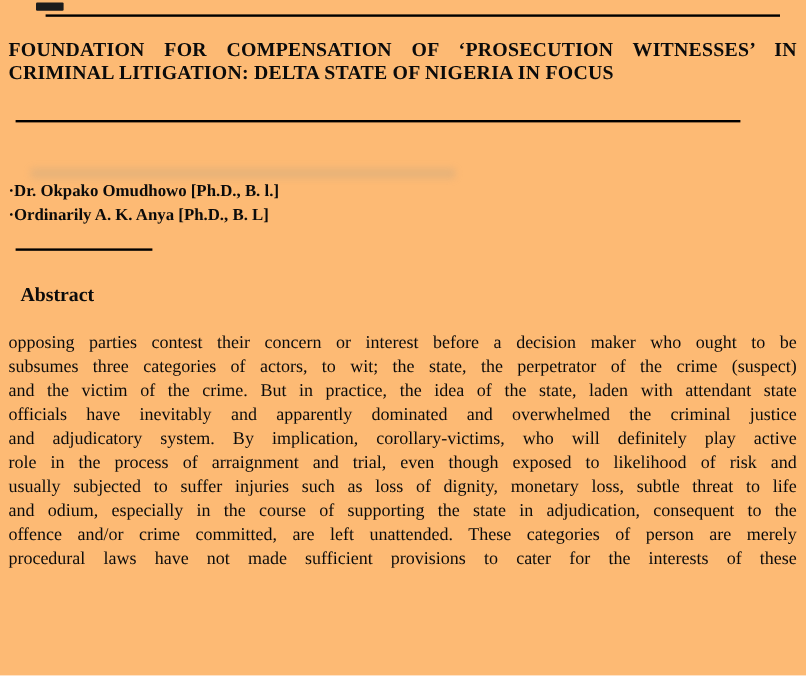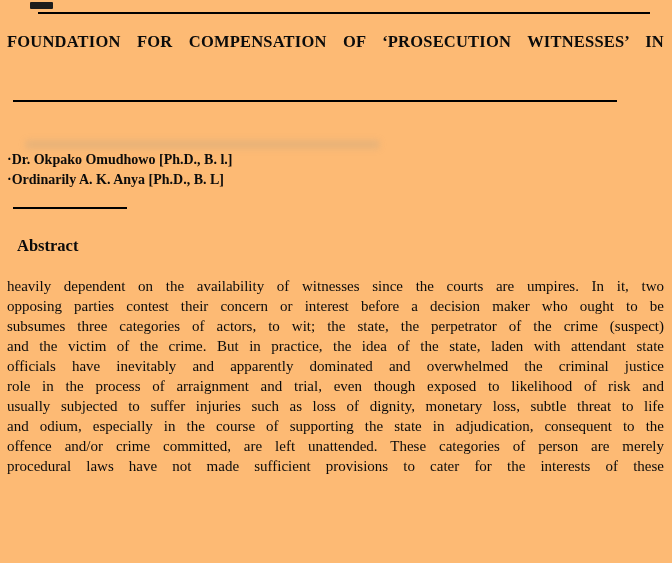--- a/index.html
+++ b/index.html
@@ -89,41 +89,42 @@
 <body>
 
 <div class="page">
 
   <div class="top-dash"></div>
 
   <div class="rule rule-top"></div>
 
   <div class="title-block">
     <div class="justify-full">FOUNDATION FOR COMPENSATION OF ‘PROSECUTION WITNESSES’ IN</div>
+    <div>CRIMINAL LITIGATION: DELTA STATE OF NIGERIA IN FOCUS</div>
   </div>
 
   <div class="rule rule-mid"></div>
 
   <div class="scan-smudge"></div>
 
   <div class="authors-block">
     <div>·Dr. Okpako Omudhowo [Ph.D., B. l.]</div>
     <div>·Ordinarily A. K. Anya [Ph.D., B. L]</div>
   </div>
 
   <div class="rule rule-short"></div>
 
   <div class="abstract-heading">Abstract</div>
 
   <div class="abstract-body">
-    <div class="abstract-line">heavily dependent on the availability of witnesses since the courts are umpires. In it, two</div>
     <div class="abstract-line">opposing parties contest their concern or interest before a decision maker who ought to be</div>
     <div class="abstract-line">subsumes three categories of actors, to wit; the state, the perpetrator of the crime (suspect)</div>
     <div class="abstract-line">and the victim of the crime. But in practice, the idea of the state, laden with attendant state</div>
     <div class="abstract-line">officials have inevitably and apparently dominated and overwhelmed the criminal justice</div>
+    <div class="abstract-line">and adjudicatory system. By implication, corollary-victims, who will definitely play active</div>
     <div class="abstract-line">role in the process of arraignment and trial, even though exposed to likelihood of risk and</div>
     <div class="abstract-line">usually subjected to suffer injuries such as loss of dignity, monetary loss, subtle threat to life</div>
     <div class="abstract-line">and odium, especially in the course of supporting the state in adjudication, consequent to the</div>
     <div class="abstract-line">offence and/or crime committed, are left unattended. These categories of person are merely</div>
     <div class="abstract-line">procedural laws have not made sufficient provisions to cater for the interests of these</div>
   </div>
 
 </div>
 
 </body></html>

